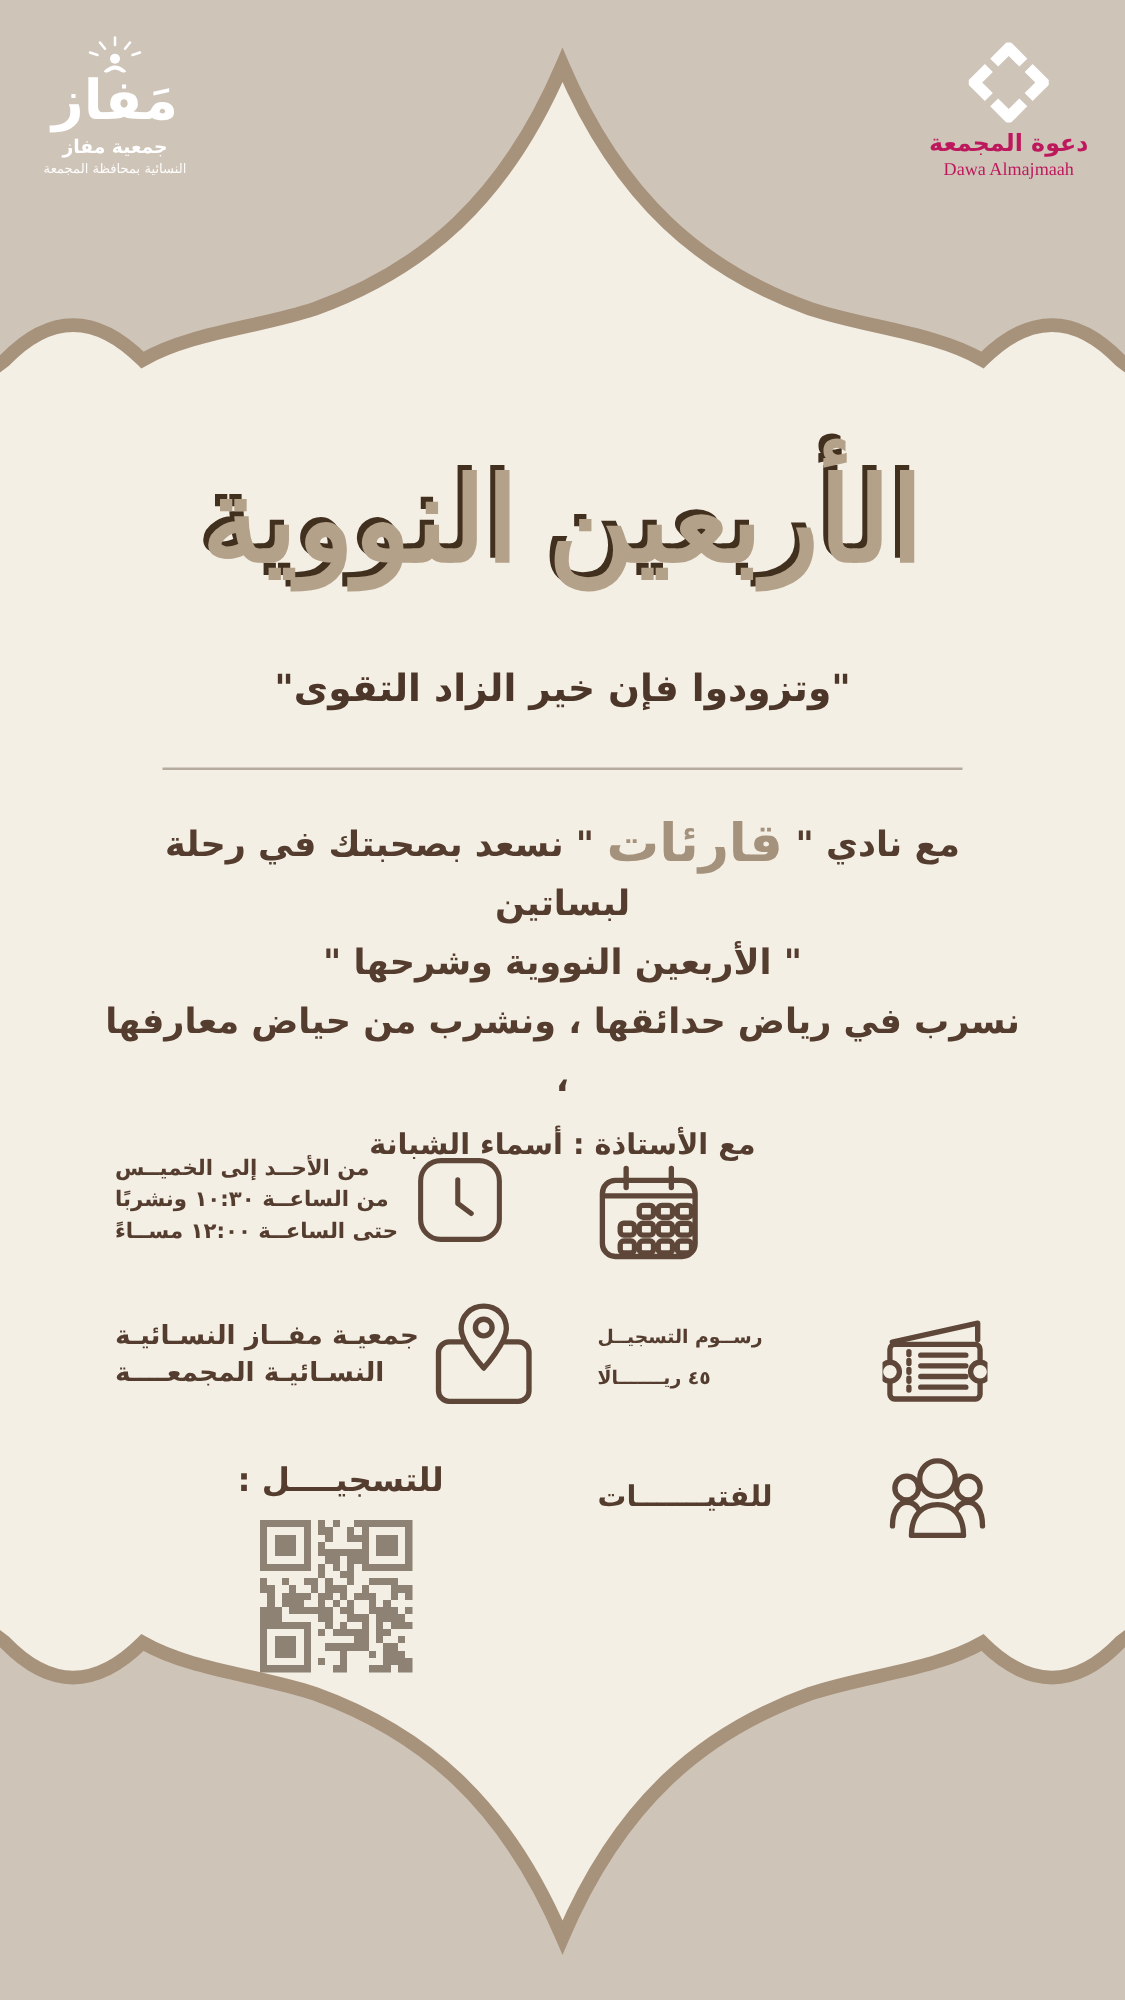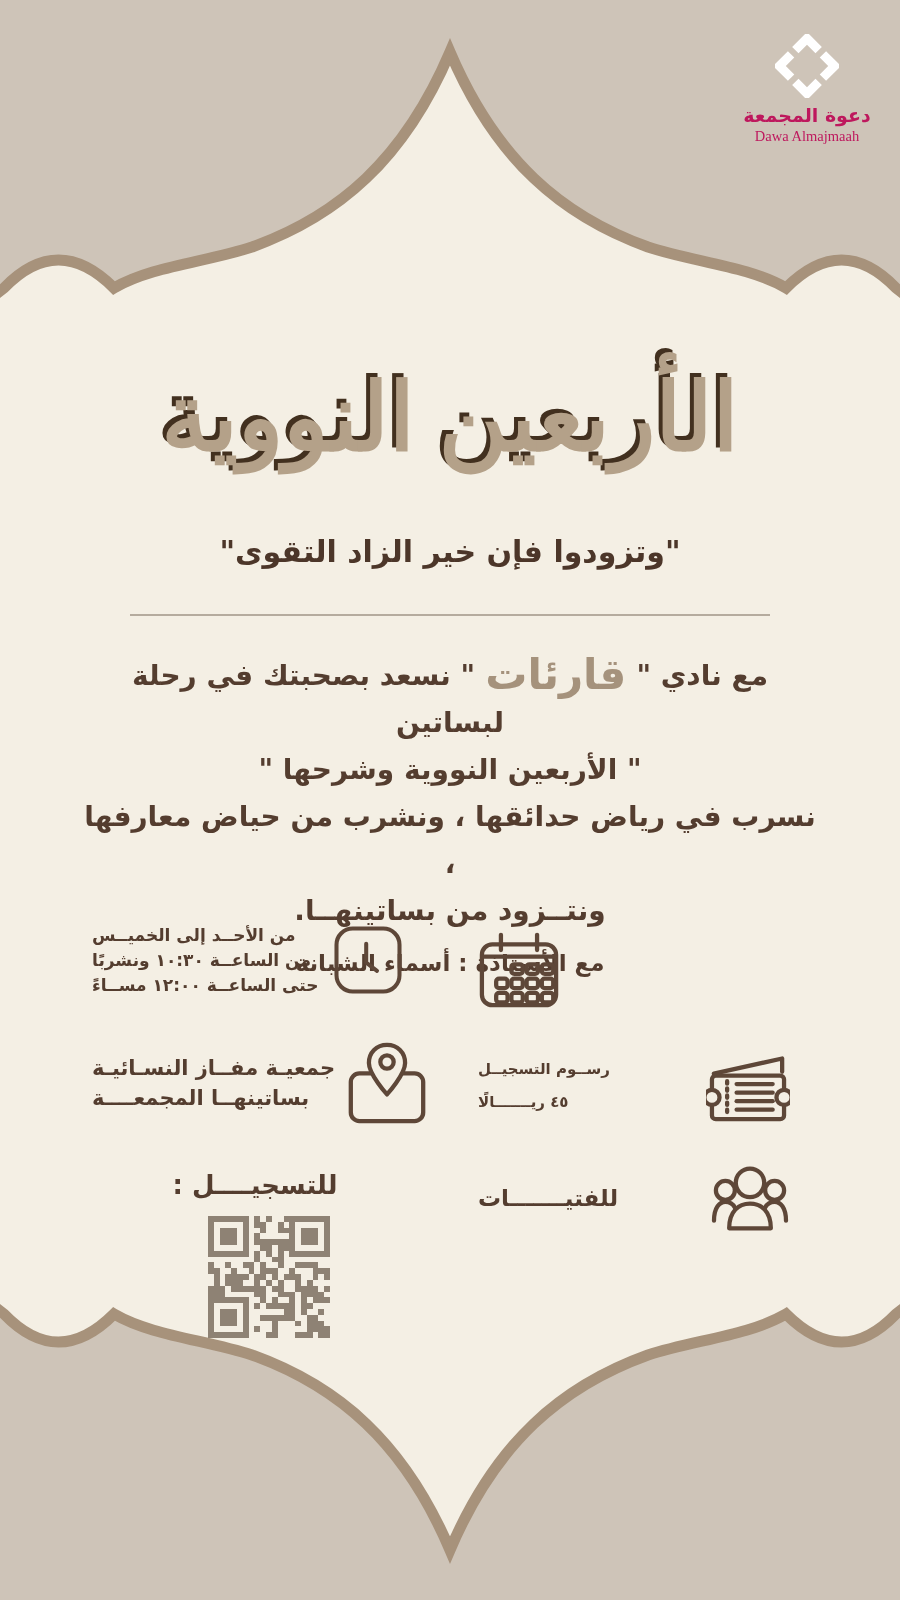--- a/index.html
+++ b/index.html
@@ -41,21 +41,21 @@
   .schedule{top:920px;left:92px;width:262px;height:80px;}
   .schedule .txt{font-size:17px;line-height:25px;}
   .dates{top:930px;left:478px;width:312px;height:80px;}
   .dates .txt{font-size:21px;line-height:31px;}
   .location{top:1040px;left:92px;width:262px;height:86px;gap:12px;}
   .location .txt{font-size:21px;line-height:30px;}
   .fees{top:1048px;left:478px;width:312px;height:76px;}
   .fees .txt{font-size:15px;line-height:33px;}
   .people{top:1158px;left:478px;width:312px;height:80px;}
   .people .txt{font-size:23px;}
-  .register{top:1170px;left:155px;width:200px;text-align:center;direction:rtl;
+  .register{top:1170px;left:155px;width:200px;text-align:right;direction:rtl;
             color:#543d2f;font-size:26px;font-weight:bold;}
   .qr{top:1216px;left:208px;}
   .icon-stroke{stroke:#5e4738;fill:none;stroke-width:4.5;stroke-linecap:round;stroke-linejoin:round;}
   .icon-fill-bg{fill:#f4efe4;}
 </style>
 </head>
 <body>
 
 <div class="poster">
 
@@ -70,20 +70,36 @@
              C 338 1386 404 1442 450 1550
              C 496 1442 562 1386 648 1355
              C 693 1340 748 1336 786 1314
              Q 842 1370 896 1314
              L 914 1300 L 914 302 L 896 288
              Q 842 232 786 288
              C 748 266 693 262 648 247
              C 562 216 496 160 450 52 Z" fill="#f4efe4" stroke="#a7927b" stroke-width="11"></path>
   </svg>
 
+  <div class="abs mafaz">
+    <svg width="56" height="30" viewBox="0 0 56 30" style="margin:0 auto;display:block">
+      <g stroke="#fff" stroke-width="2" stroke-linecap="round" fill="none">
+        <line x1="28" y1="2" x2="28" y2="8"></line>
+        <line x1="16" y1="6" x2="20" y2="11"></line>
+        <line x1="40" y1="6" x2="36" y2="11"></line>
+        <line x1="8" y1="14" x2="14" y2="16"></line>
+        <line x1="48" y1="14" x2="42" y2="16"></line>
+      </g>
+      <circle cx="28" cy="19" r="4" fill="#fff"></circle>
+      <path d="M20 30 Q28 22 36 30" stroke="#fff" stroke-width="3" fill="none"></path>
+    </svg>
+    <div class="wordmark">مَفاز</div>
+    <div class="sub1">جمعية مفاز</div>
+    <div class="sub2">النسائية بمحافظة المجمعة</div>
+  </div>
 
   <div class="abs dawa">
     <svg width="64" height="64" viewBox="-32 -32 64 64" style="margin:0 auto;display:block">
       <g transform="rotate(45)" fill="#fff">
         <path d="M -24 -24 h 21 v 9 h -12 v 12 h -9 z"></path>
         <path d="M 24 -24 v 21 h -9 v -12 h -12 v -9 z"></path>
         <path d="M 24 24 h -21 v -9 h 12 v -12 h 9 z"></path>
         <path d="M -24 24 v -21 h 9 v 12 h 12 v 9 z"></path>
       </g>
     </svg>
@@ -94,21 +110,20 @@
   <div class="abs title">الأربعين النووية</div>
 
   <div class="abs quote">"وتزودوا فإن خير الزاد التقوى"</div>
 
   <div class="abs divider"></div>
 
   <div class="abs intro">
     <div><span>مع نادي "</span><span class="club">قارئات</span><span>" نسعد بصحبتك في رحلة لبساتين</span></div>
     <div>" الأربعين النووية وشرحها "</div>
     <div>نسرب في رياض حدائقها ، ونشرب من حياض معارفها ،</div>
-    <div>ونتــزود من بساتينهــا.</div>
     <div class="teacher">مع الأستاذة : أسماء الشبانة</div>
   </div>
 
   <div class="blk schedule">
     <div class="txt">
       <div>من الأحــد إلى الخميــس</div>
       <div>من الساعــة ١٠:٣٠ ونشربًا</div>
       <div>حتى الساعــة ١٢:٠٠ مســاءً</div>
     </div>
     <svg width="72" height="72" viewBox="0 0 80 80">
@@ -135,21 +150,21 @@
           <rect x="35" y="65" width="12" height="10" rx="3"></rect>
           <rect x="51" y="65" width="12" height="10" rx="3"></rect>
           <rect x="67" y="65" width="12" height="10" rx="3"></rect>
       </g>
     </svg>
   </div>
 
   <div class="blk location">
     <div class="txt">
       <div>جمعيـة مفــاز النسـائيـة</div>
-      <div>بساتينهــا المجمعــــة</div>
+      <div>النسـائيـة المجمعــــة</div>
     </div>
     <svg width="80" height="84" viewBox="0 0 84 88">
       <rect x="4" y="34" width="76" height="50" rx="9" class="icon-stroke"></rect>
       <path d="M42 4 C31 4 23 12 23 23 C23 35 42 56 42 56 C42 56 61 35 61 23 C61 12 53 4 42 4 Z" class="icon-stroke icon-fill-bg"></path>
       <circle cx="42" cy="22" r="7" class="icon-stroke"></circle>
     </svg>
   </div>
 
   <div class="blk fees">
     <div class="txt">

